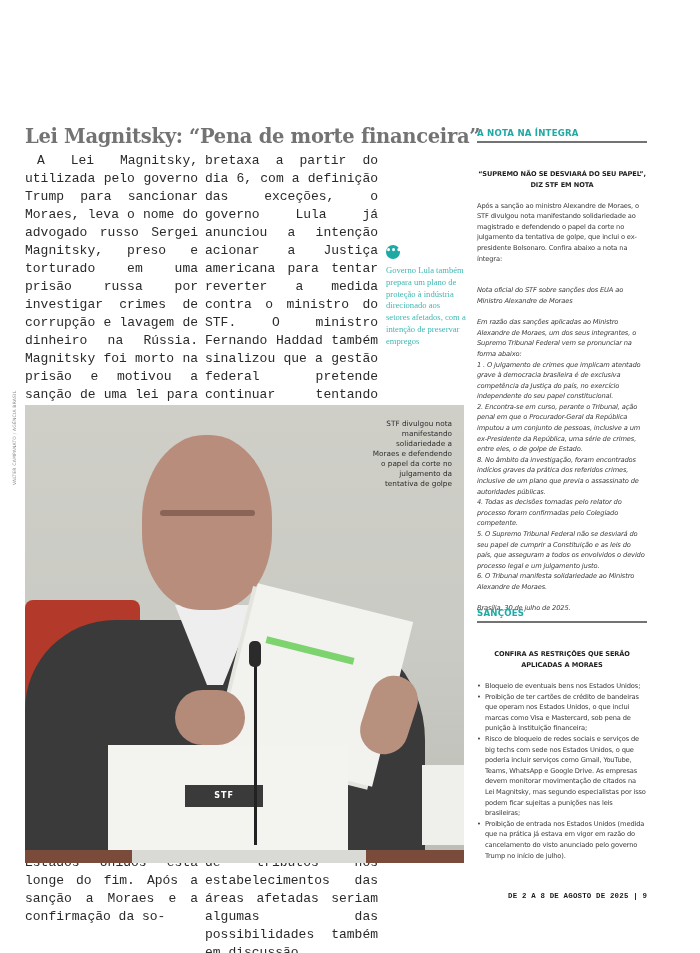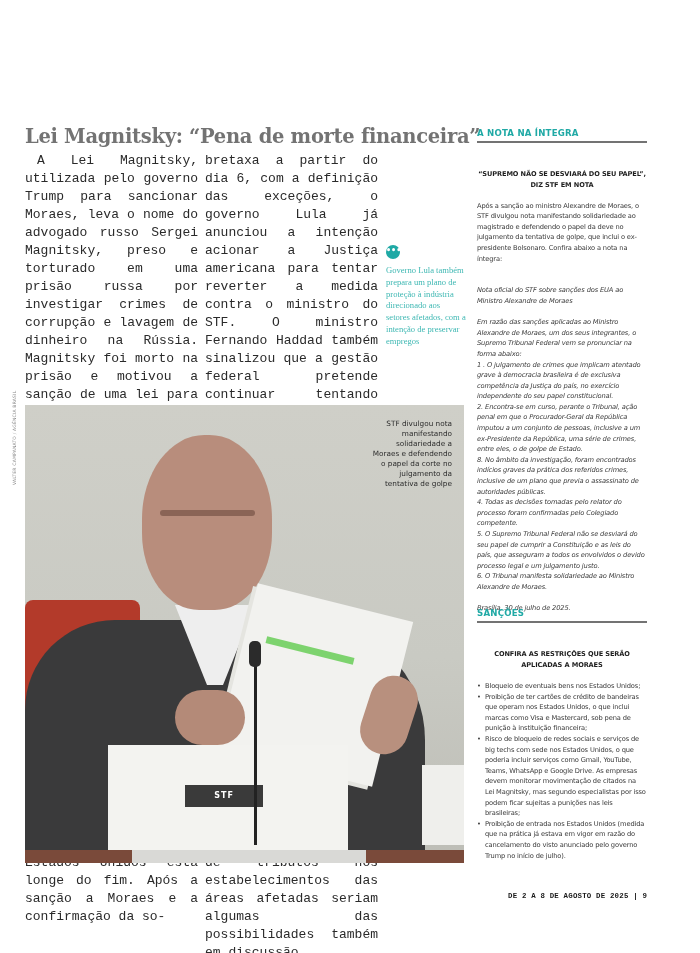--- a/index.html
+++ b/index.html
@@ -130,21 +130,21 @@
   <div class="ph-cup"></div>
   <div class="ph-desk"></div>
   <div class="ph-desk-mid"></div>
   <figcaption class="photo-caption">STF divulgou nota manifestando solidariedade a Moraes e defendendo o papel da corte no julgamento da tentativa de golpe</figcaption>
 </figure>
 
 <section class="side nota">
   <h2 class="side-title">A NOTA NA ÍNTEGRA</h2>
   <h3 class="side-sub">“SUPREMO NÃO SE DESVIARÁ DO SEU PAPEL”, DIZ STF EM NOTA</h3>
   <div class="side-gap"></div>
-  <p class="side-text">Após a sanção ao ministro Alexandre de Moraes, o STF divulgou nota manifestando solidariedade ao magistrado e defendendo o papel da deve no julgamento da tentativa de golpe, que inclui o ex-presidente Bolsonaro. Confira abaixo a nota na íntegra:</p>
+  <p class="side-text">Após a sanção ao ministro Alexandre de Moraes, o STF divulgou nota manifestando solidariedade ao magistrado e defendendo o papel da corte no julgamento da tentativa de golpe, que inclui o ex-presidente Bolsonaro. Confira abaixo a nota na íntegra:</p>
   <div class="side-gap"></div>
     <div class="side-gap"></div>
   <p class="side-text italic">Nota oficial do STF sobre sanções dos EUA ao Ministro Alexandre de Moraes</p>
   <div class="side-gap"></div>
   <p class="side-text italic">Em razão das sanções aplicadas ao Ministro Alexandre de Moraes, um dos seus integrantes, o Supremo Tribunal Federal vem se pronunciar na forma abaixo:</p>
   <p class="side-text italic"> 1 . O julgamento de crimes que implicam atentado grave à democracia brasileira é de exclusiva competência da Justiça do país, no exercício independente do seu papel constitucional.</p>
   <p class="side-text italic"> 2. Encontra-se em curso, perante o Tribunal, ação penal em que o Procurador-Geral da República imputou a um conjunto de pessoas, inclusive a um ex-Presidente da República, uma série de crimes, entre eles, o de golpe de Estado.</p>
   <p class="side-text italic"> 8. No âmbito da investigação, foram encontrados indícios graves da prática dos referidos crimes, inclusive de um plano que previa o assassinato de autoridades públicas.</p>
   <p class="side-text italic"> 4. Todas as decisões tomadas pelo relator do processo foram confirmadas pelo Colegiado competente.</p>
   <p class="side-text italic"> 5. O Supremo Tribunal Federal não se desviará do seu papel de cumprir a Constituição e as leis do país, que asseguram a todos os envolvidos o devido processo legal e um julgamento justo.</p>

